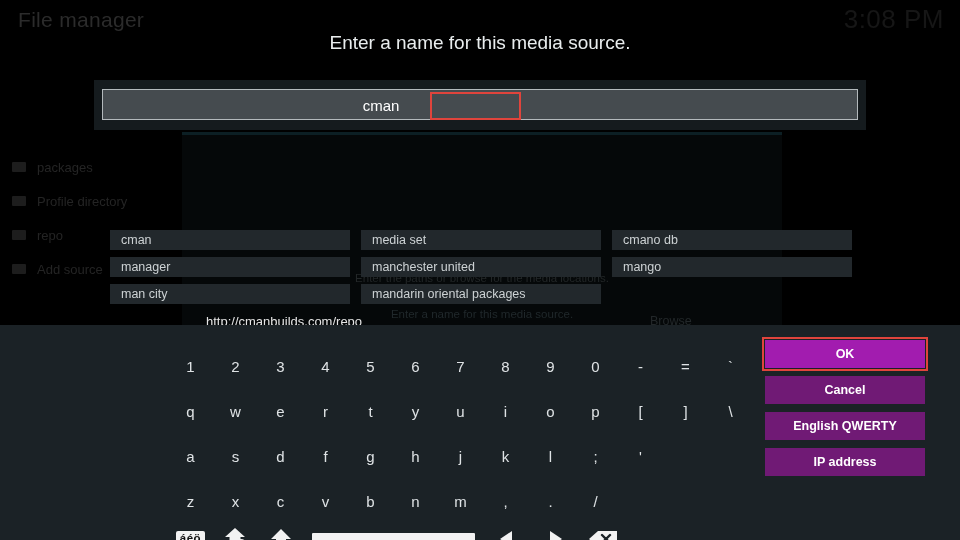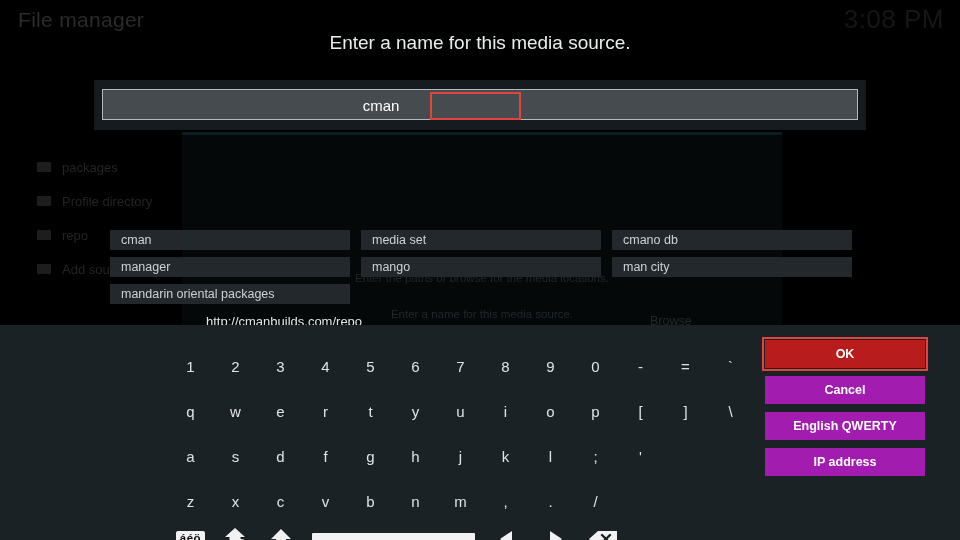--- a/index.html
+++ b/index.html
@@ -17,21 +17,21 @@
   .app-title {
     position:absolute; left:18px; top:8px;
     font-size:21px; color:#2b2b2b; letter-spacing:.3px;
   }
   .clock {
     position:absolute; right:16px; top:4px;
     font-size:26px; color:#161616; letter-spacing:.5px;
   }
 
   
-  .bg-list { position:absolute; left:0px; top:150px; width:186px;padding-left:25px; }
+  .bg-list { position:absolute; left:0px; top:150px; width:186px; }
   .bg-row { position:relative; height:34px; display:flex; align-items:center; }
   .bg-folder-ic {
     width:14px; height:10px; background:#1d1d1d; margin-left:12px; margin-right:11px;
     border-radius:1px; flex:0 0 auto;
   }
   .bg-row-label { font-size:13px; color:#242424; }
 
   
   .bg-dialog {
     position:absolute; left:182px; top:132px; width:600px; height:200px;
@@ -144,23 +144,23 @@
   .glyph { display:block; }
 
   
   .kb-actions {
     position:absolute; left:765px; top:15px; width:160px;
   }
   .act-btn {
     width:160px; height:28px; margin-bottom:8px;
     display:flex; align-items:center; justify-content:center;
     font-size:12.5px; font-weight:bold; color:#ffffff;
-    background:#a21caf;
-  }
-  .act-btn.ok { background:#b91c1c; font-weight:bold; }
+    background:#701a75;
+  }
+  .act-btn.ok { background:#a21caf; font-weight:bold; }
   .act-focus {
     position:absolute; left:762px; top:337px; width:166px; height:34px;
     border:2px solid #e0443c; background:transparent;
   }
 </style>
 </head>
 <body>
 
 <div id="root">
 
@@ -204,20 +204,21 @@
     <div class="entry-field"></div>
   </div>
   <div class="entry-value">cman</div>
   <div class="focus-red"></div>
 
   <div class="suggestions">
     <div class="sug-item">cman</div>
     <div class="sug-item">media set</div>
     <div class="sug-item">cmano db</div>
     <div class="sug-item">manager</div>
+    <div class="sug-item">manchester united</div>
     <div class="sug-item">mango</div>
     <div class="sug-item">man city</div>
     <div class="sug-item">mandarin oriental packages</div>
   </div>
 
   <div class="kb-panel">
 
     <div class="kb-keys">
       <div class="kb-row r1">
         <div class="kb-key">1</div>

